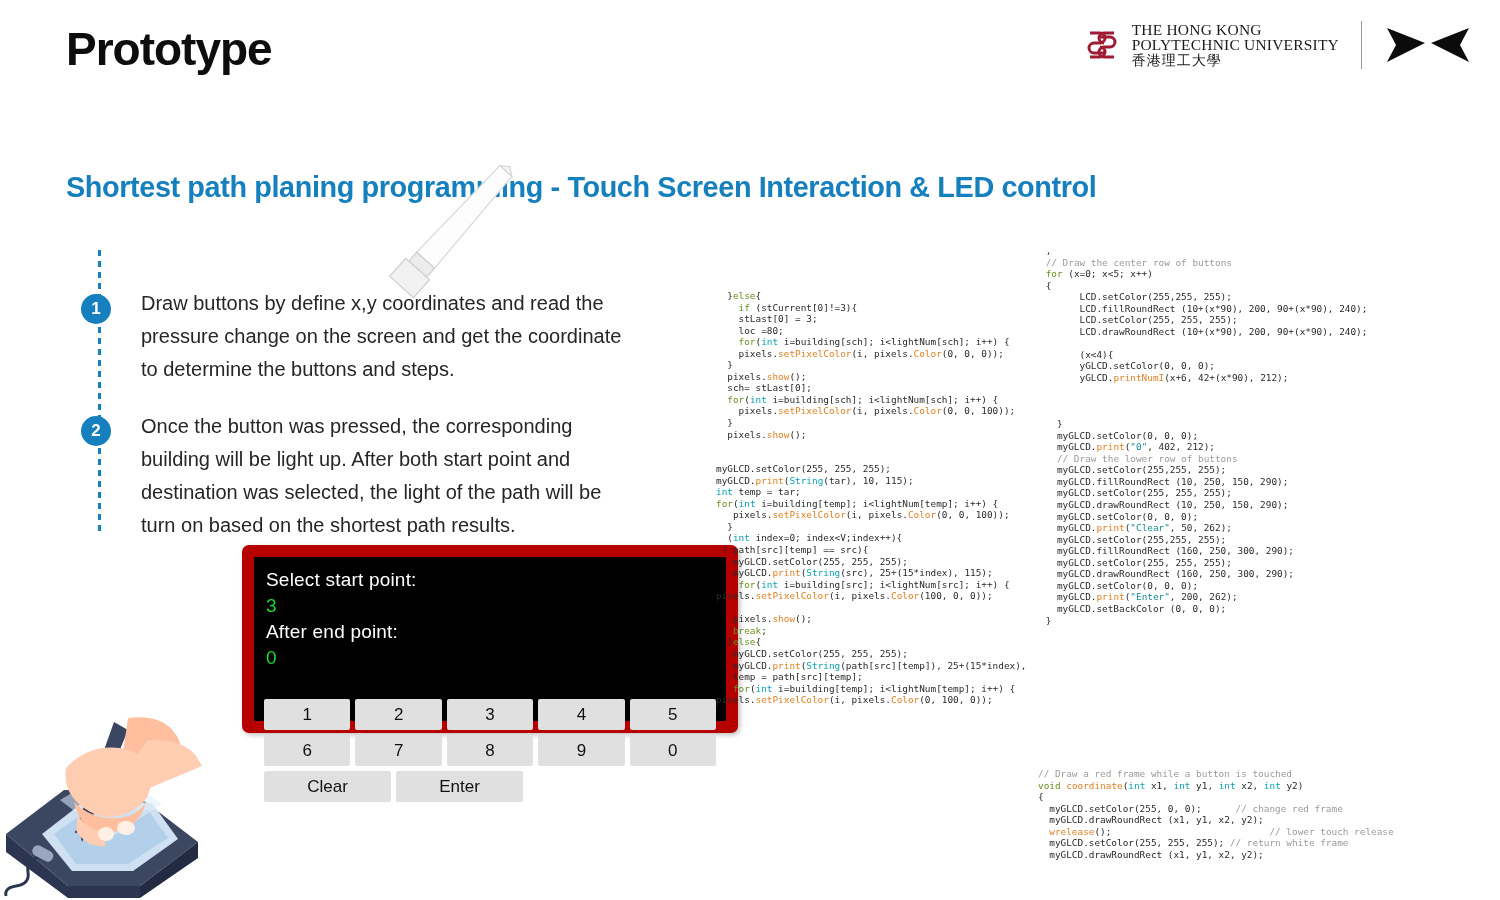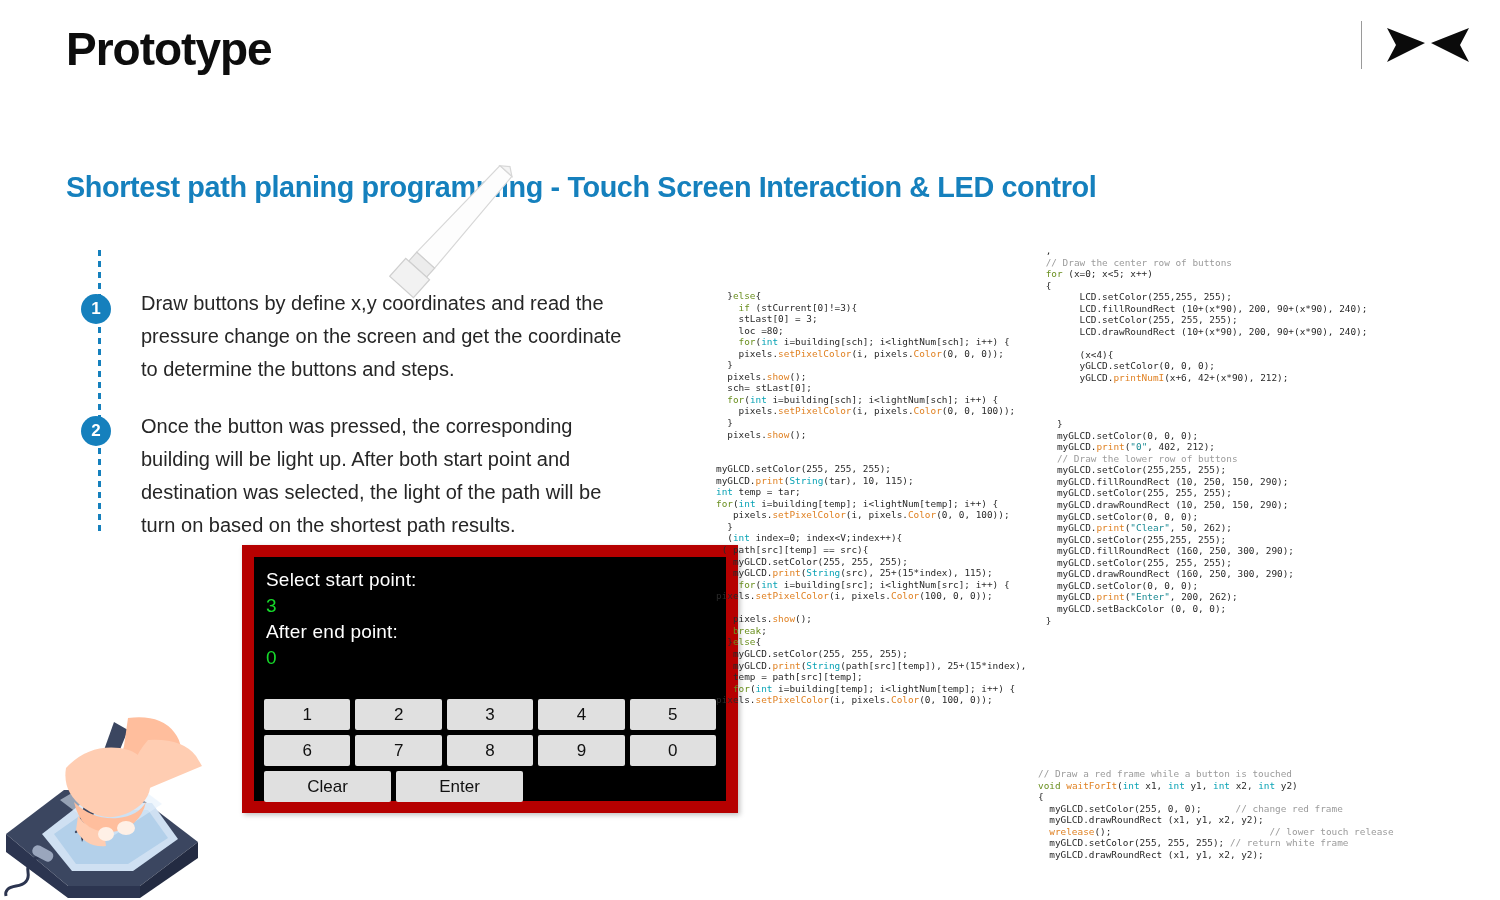--- a/index.html
+++ b/index.html
@@ -51,22 +51,22 @@
     font-family:"Liberation Sans", sans-serif;
   }
   #bullet-1-text{ top:287px; }
   #bullet-2-text{ top:410px; }
 
   
   #tablet-illustration{ position:absolute; left:2px; top:706px; width:200px; height:194px; }
 
   
   #touchscreen{
-    position:absolute; left:242px; top:545px; width:496px; height:268px;
-    background:#b60000; padding:12px; box-shadow:2px 2px 5px rgba(0,0,0,.25);
+    position:absolute; left:242px; top:545px; width:496px; height:188px;
+    background:#b60000; padding:12px; box-shadow:2px 2px 5px rgba(0,0,0,.25);border-radius:7px;
   }
   #screen-inner{ width:100%; height:100%; background:#000; padding:10px 12px; position:relative; }
   .scr-line{ font-size:19px; line-height:26px; color:#ffffff;
              font-family:"Liberation Sans", sans-serif; letter-spacing:.2px; }
   .scr-val{ color:#16d82a; }
   #keypad{ position:absolute; left:10px; right:10px; top:142px; }
   .key-row{ display:flex; gap:5px; margin-bottom:5px; }
   .key{
     flex:1; height:31px; background:#e0e0e0; color:#111;
     display:flex; align-items:center; justify-content:center;
@@ -88,20 +88,37 @@
   .fn{ color:#e08224; }       
   .cm{ color:#9b9b9b; }       
   .st{ color:#1b8a93; }
 </style>
 </head>
 <body>
 
 <div id="slide-title">Prototype</div>
 
 <div id="logo-bar">
+  <div class="polyu">
+    <div class="polyu-mark">
+      <svg width="42" height="42" viewBox="0 0 42 42" aria-hidden="true">
+        <g fill="none" stroke="#9e1b32" stroke-width="3">
+          <path d="M9 9 h10 a5 5 0 0 1 0 10 h-6 a5 5 0 0 0 0 10 h10"></path>
+          <path d="M33 33 h-10 a5 5 0 0 1 0 -10 h6 a5 5 0 0 0 0 -10 h-10"></path>
+          <path d="M9 33 h10 a5 5 0 0 0 0 -10"></path>
+          <path d="M33 9 h-10 a5 5 0 0 0 0 10"></path>
+        </g>
+      </svg>
+    </div>
+    <div class="polyu-text">
+      <div class="polyu-l1">THE HONG KONG</div>
+      <div class="polyu-l2">POLYTECHNIC UNIVERSITY</div>
+      <div class="polyu-l3">香港理工大學</div>
+    </div>
+  </div>
 
   <div class="logo-divider"></div>
 
   <div class="xpeng">
     <svg width="88" height="46" viewBox="0 0 88 46" aria-hidden="true">
       <path d="M3 6 L41 21 L3 40 L12 23 Z" fill="#0b0b0b"></path>
       <path d="M85 6 L47 21 L85 40 L76 23 Z" fill="#0b0b0b"></path>
     </svg>
   </div>
 </div>
@@ -250,19 +267,19 @@
    myGLCD.<span class="fn">print</span>(<span class="st">"Clear"</span>, 50, 262);
    myGLCD.setColor(255,255, 255);
    myGLCD.fillRoundRect (160, 250, 300, 290);
    myGLCD.setColor(255, 255, 255);
    myGLCD.drawRoundRect (160, 250, 300, 290);
    myGLCD.setColor(0, 0, 0);
    myGLCD.<span class="fn">print</span>(<span class="st">"Enter"</span>, 200, 262);
    myGLCD.setBackColor (0, 0, 0);
  }</div>
 <div class="code-col" id="code-right-2"><span class="cm">// Draw a red frame while a button is touched</span>
-<span class="kw">void</span> <span class="fn">waitForIt</span>(<span class="ty">int</span> x1, <span class="ty">int</span> y1, <span class="ty">int</span> x2, <span class="ty">int</span> y2)
+<span class="kw">void</span> <span class="fn">coordinate</span>(<span class="ty">int</span> x1, <span class="ty">int</span> y1, <span class="ty">int</span> x2, <span class="ty">int</span> y2)
 {
   myGLCD.setColor(255, 0, 0);      <span class="cm">// change red frame</span>
   myGLCD.drawRoundRect (x1, y1, x2, y2);
   <span class="fn">wrelease</span>();                            <span class="cm">// lower touch release</span>
   myGLCD.setColor(255, 255, 255); <span class="cm">// return white frame</span>
   myGLCD.drawRoundRect (x1, y1, x2, y2);</div>
 
 </body></html>

